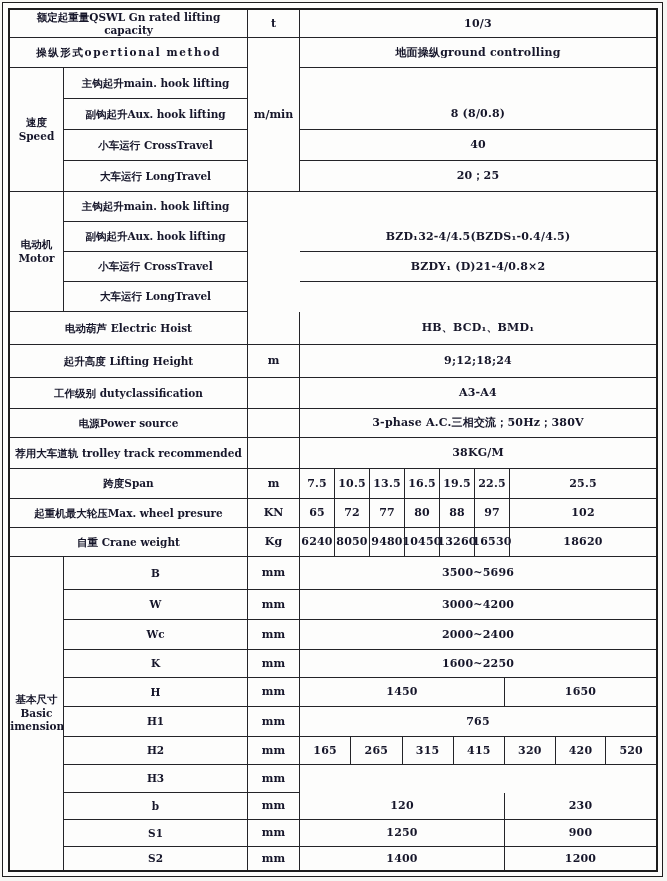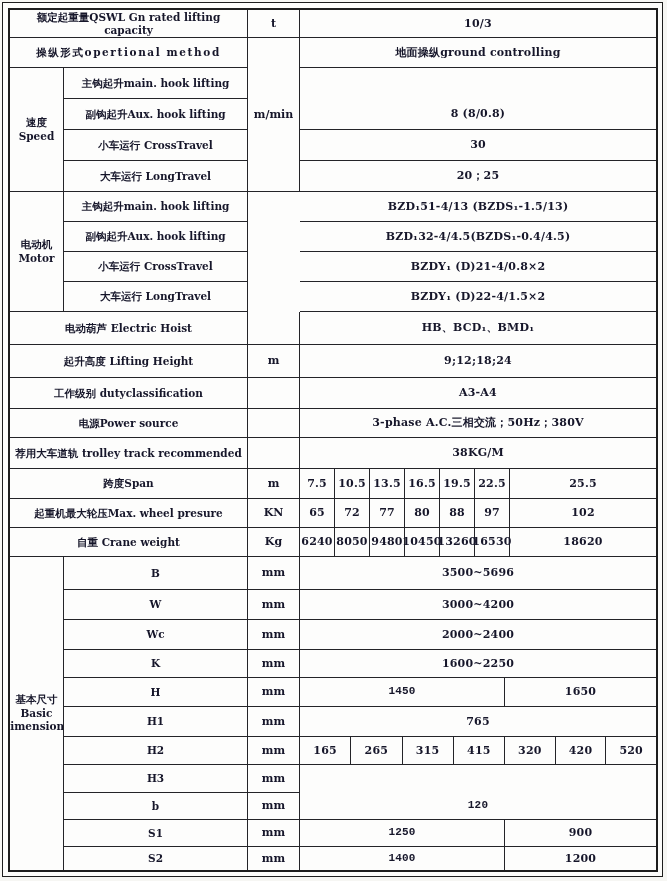--- a/index.html
+++ b/index.html
@@ -41,21 +41,21 @@
   .group{flex-direction:column;line-height:1.3;font-size:10.5px;padding:0 1px;}
   .group span{display:block;text-align:center;}
   
   .cgroup{padding:0;align-items:stretch;}
   .s{flex:1;display:flex;align-items:center;justify-content:center;
      border-right:1.5px solid #242428;box-sizing:border-box;
      font-size:11px;letter-spacing:0.2px;}
   .s:last-child{border-right:none;}
   .s.n6{flex:none;width:35px;}
   .s.w4{flex:none;width:51.25px;}
-  .s.l2{flex:none;width:205px;font-family:Liberation Mono, monospace;}
+  .s.l2{flex:none;width:205px;}
 </style>
 </head>
 <body>
 
 <div class="frame"></div>
 
 <div class="spec-table">
 
   <div class="c" style="grid-area:1/1/2/3">额定起重量QSWL Gn rated lifting capacity</div>
   <div class="c unit" style="grid-area:1/3/2/4">t</div>
@@ -67,36 +67,34 @@
   <div class="c unit" style="grid-area:2/3/7/4">m/min</div>
 
   <div class="c group" style="grid-area:3/1/7/2">
     <span>速度</span>
     <span>Speed</span>
   </div>
   <div class="c" style="grid-area:3/2/4/3">主钩起升main. hook lifting</div>
   <div class="c" style="grid-area:4/2/5/3">副钩起升Aux. hook lifting</div>
   <div class="c val br0" style="grid-area:4/4/5/5">8 (8/0.8)</div>
   <div class="c" style="grid-area:5/2/6/3">小车运行 CrossTravel</div>
-  <div class="c val br0" style="grid-area:5/4/6/5">30</div>
+  <div class="c val br0" style="grid-area:5/4/6/5">40</div>
   <div class="c" style="grid-area:6/2/7/3">大车运行 LongTravel</div>
   <div class="c val br0" style="grid-area:6/4/7/5">20；25</div>
 
   <div class="c group" style="grid-area:7/1/11/2">
     <span>电动机</span>
     <span>Motor</span>
   </div>
   <div class="c" style="grid-area:7/2/8/3">主钩起升main. hook lifting</div>
-  <div class="c val br0" style="grid-area:7/4/8/5">BZD₁51-4/13 (BZDS₁-1.5/13)</div>
   <div class="c" style="grid-area:8/2/9/3">副钩起升Aux. hook lifting</div>
   <div class="c val br0" style="grid-area:8/4/9/5">BZD₁32-4/4.5(BZDS₁-0.4/4.5)</div>
   <div class="c" style="grid-area:9/2/10/3">小车运行 CrossTravel</div>
   <div class="c val br0" style="grid-area:9/4/10/5">BZDY₁ (D)21-4/0.8×2</div>
   <div class="c" style="grid-area:10/2/11/3">大车运行 LongTravel</div>
-  <div class="c val br0" style="grid-area:10/4/11/5">BZDY₁ (D)22-4/1.5×2</div>
 
   <div class="c" style="grid-area:11/1/12/3">电动葫芦 Electric Hoist</div>
   <div class="c unit" style="grid-area:11/3/12/4"></div>
   <div class="c val br0" style="grid-area:11/4/12/5">HB、BCD₁、BMD₁</div>
 
   <div class="c" style="grid-area:12/1/13/3">起升高度 Lifting Height</div>
   <div class="c unit" style="grid-area:12/3/13/4">m</div>
   <div class="c val br0" style="grid-area:12/4/13/5">9;12;18;24</div>
 
   <div class="c" style="grid-area:13/1/14/3">工作级别 dutyclassification</div>
@@ -194,20 +192,21 @@
     <div class="s">520</div>
   </div>
 
   <div class="c" style="grid-area:26/2/27/3">H3</div>
   <div class="c unit" style="grid-area:26/3/27/4">mm</div>
 
   <div class="c" style="grid-area:27/2/28/3">b</div>
   <div class="c unit" style="grid-area:27/3/28/4">mm</div>
   <div class="c cgroup br0" style="grid-area:27/4/28/5">
     <div class="s l2">120</div>
+    <div class="s">230</div>
   </div>
 
   <div class="c" style="grid-area:28/2/29/3">S1</div>
   <div class="c unit" style="grid-area:28/3/29/4">mm</div>
   <div class="c cgroup br0" style="grid-area:28/4/29/5">
     <div class="s l2">1250</div>
     <div class="s">900</div>
   </div>
 
   <div class="c bb0" style="grid-area:29/2/30/3">S2</div>

